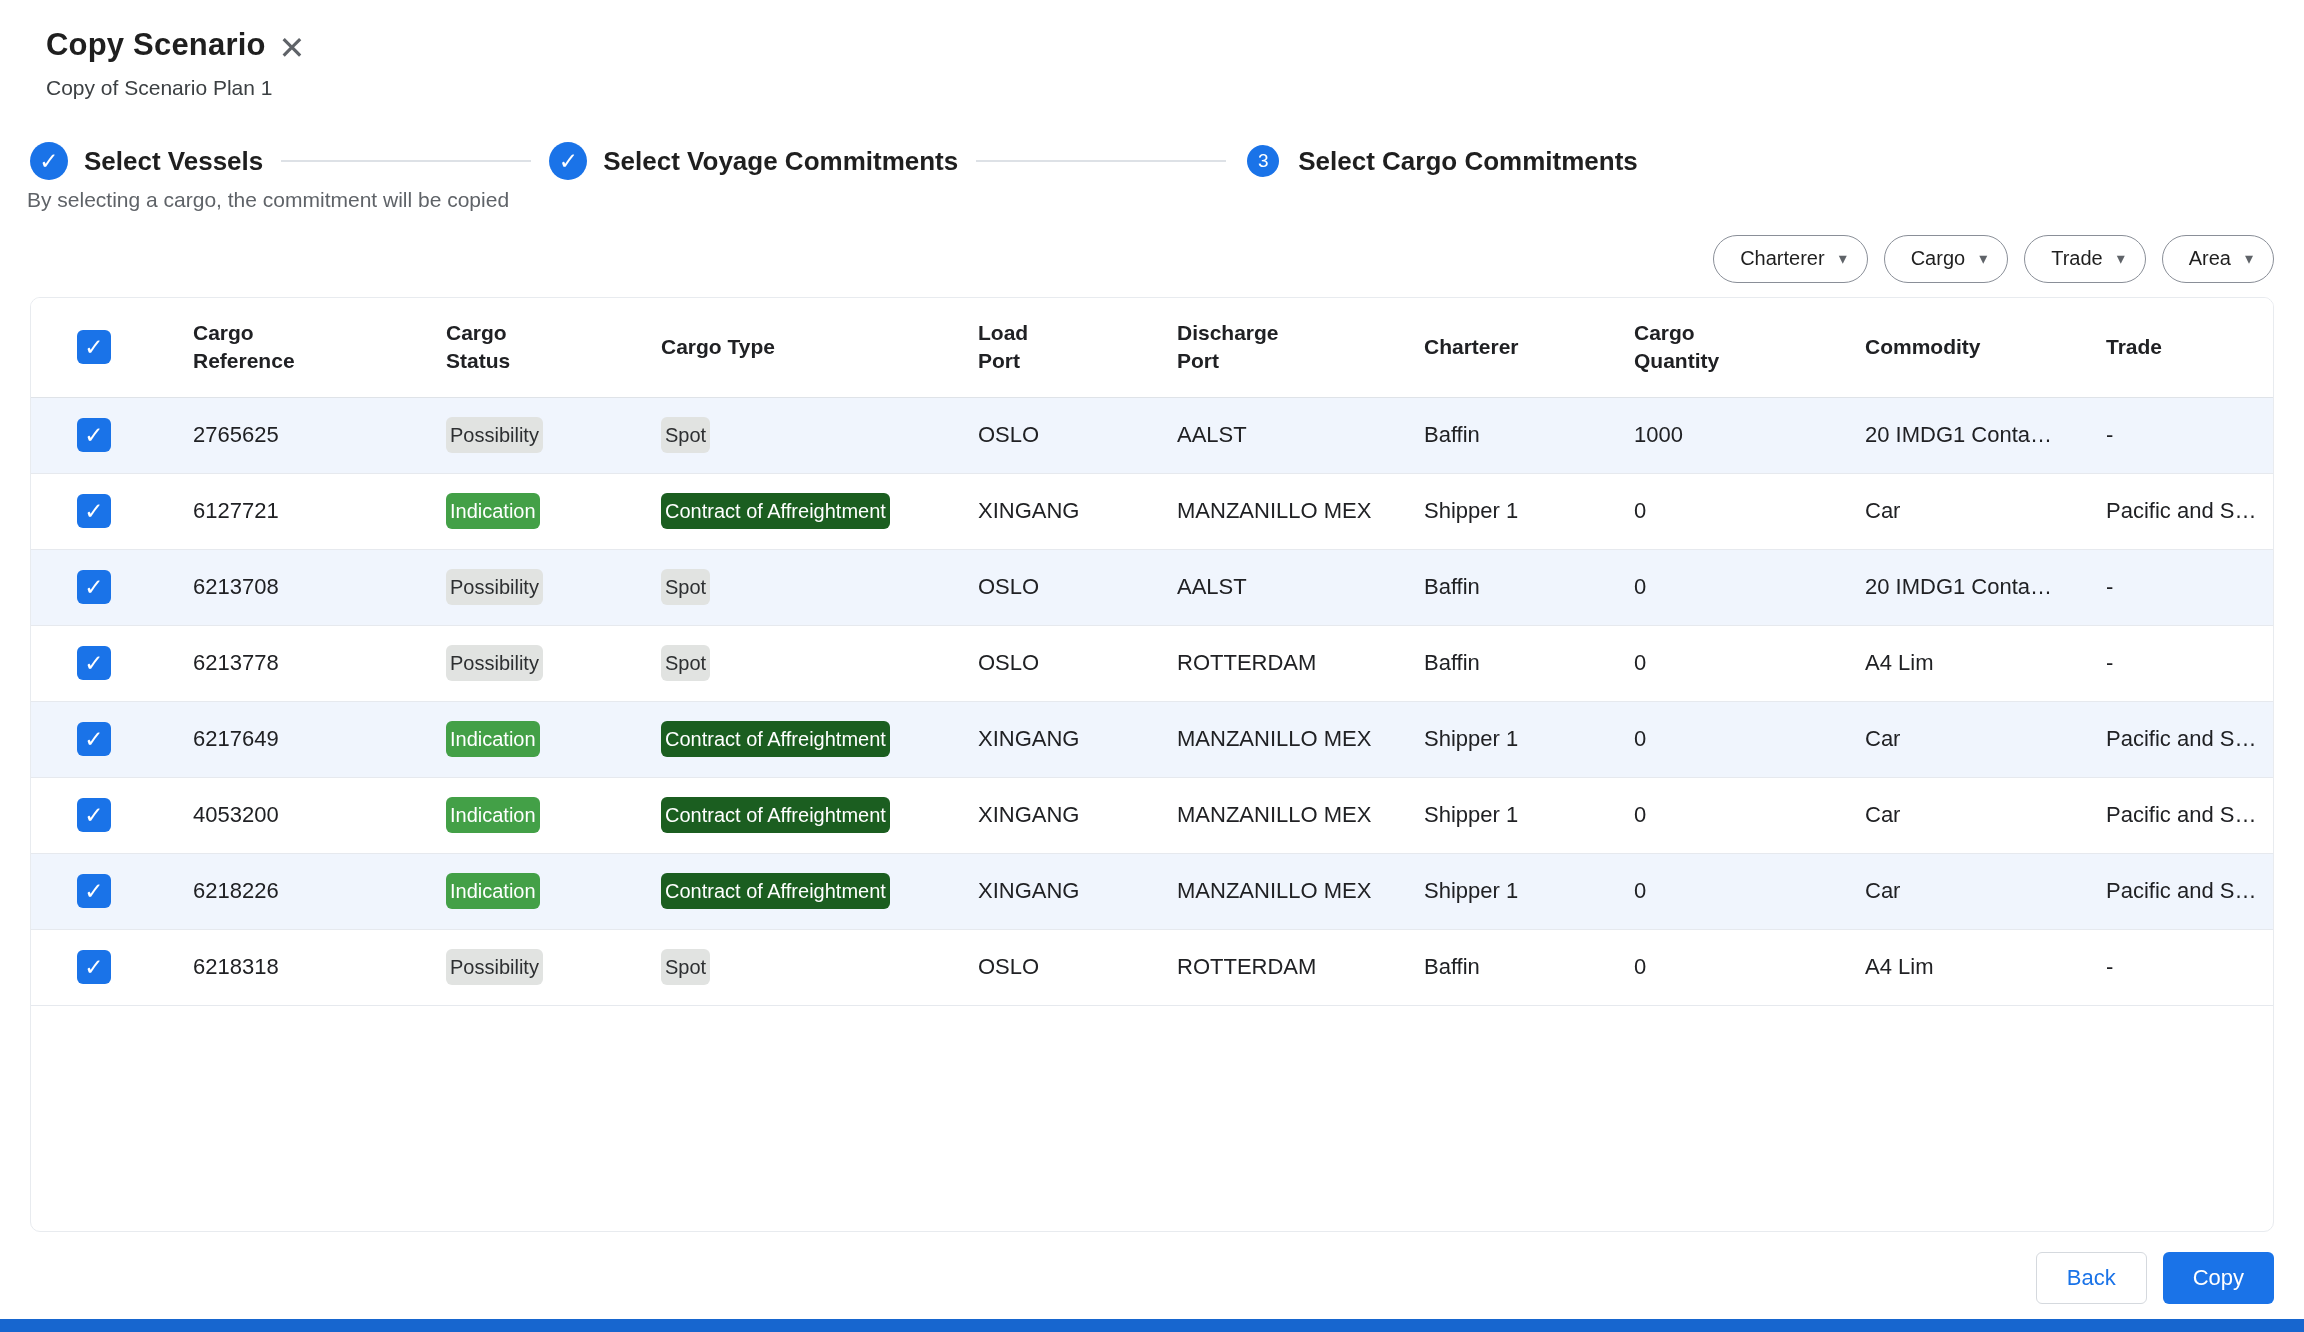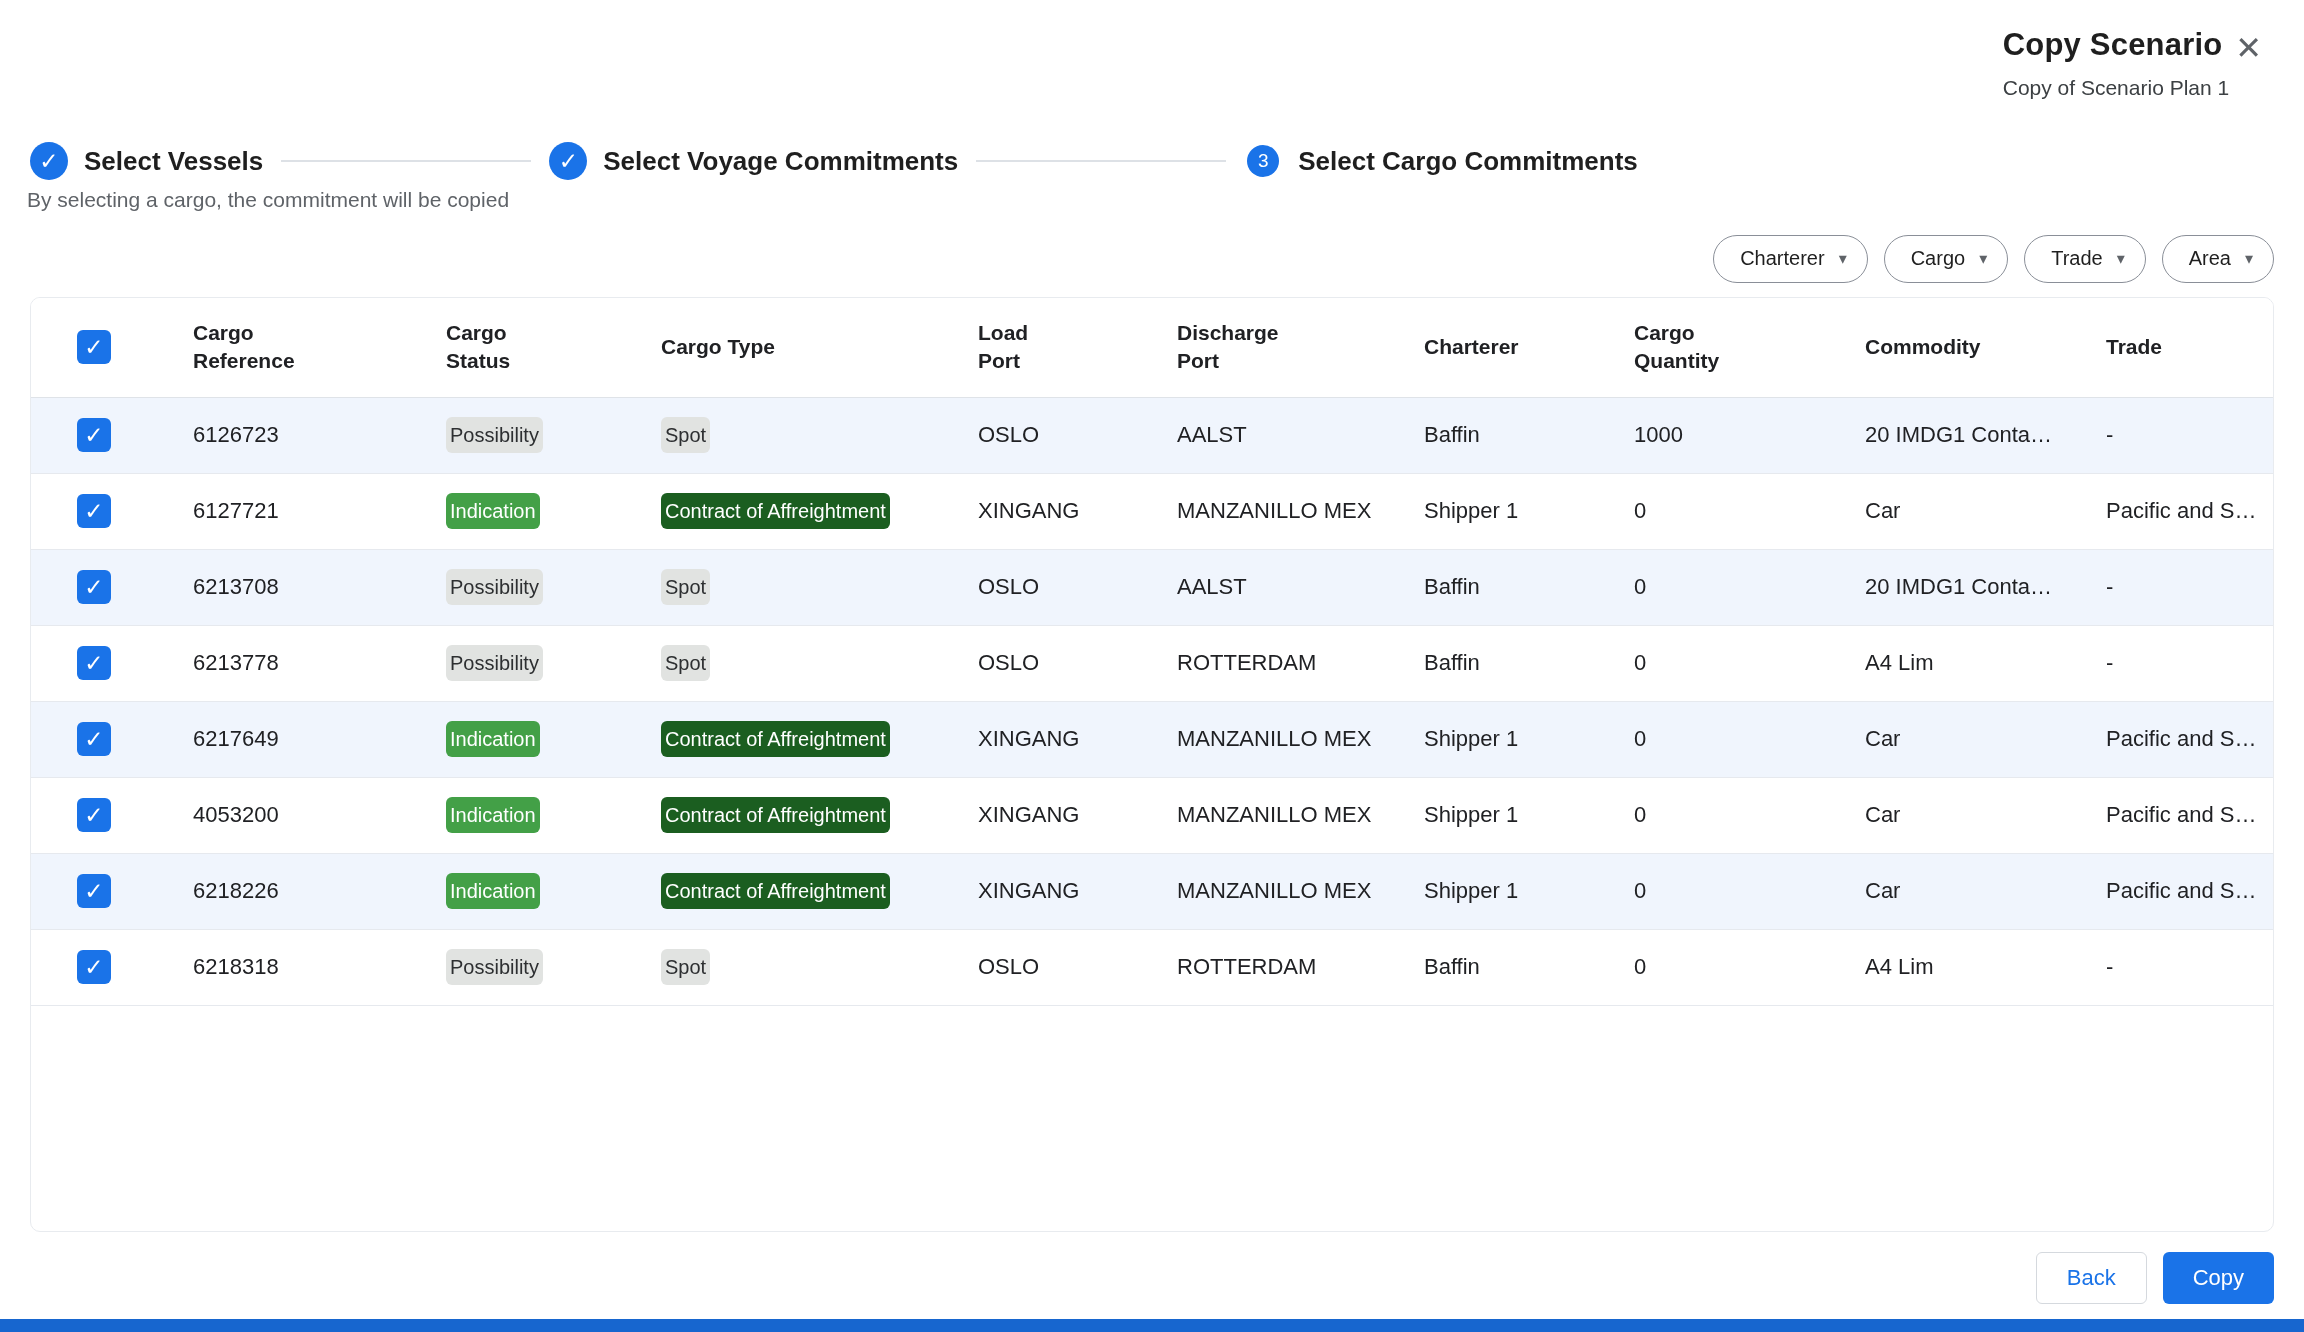--- a/index.html
+++ b/index.html
@@ -6,21 +6,21 @@
   html, body { width: 2304px; height: 1332px; }
   body {
     font-family: "Liberation Sans", "DejaVu Sans", sans-serif;
     background: #ffffff;
     color: var(--text, #202124);
     position: relative;
     overflow: hidden;
   }
 
   
-  .modal-header { display: flex; justify-content: flex-end; align-items: flex-start; padding: 26px 36px 0 32px; }
+  .modal-header { display: flex; justify-content: flex-start; align-items: flex-start; padding: 26px 36px 0 46px; }
   .title { font-size: 31px; font-weight: 600; color: #1f1f1f; line-height: 1.2; letter-spacing: 0.2px; }
   .subtitle { font-size: 21px; color: #3c4043; margin-top: 12px; line-height: 1.2; }
   .close-btn { background: none; border: none; cursor: pointer; padding: 6px; line-height: 1; }
   .close-btn span { font-size: 32px; color: #5f6368; }
 
   
   .stepper { display: flex; align-items: center; padding: 0 30px; margin-top: 42px; }
   .step { display: flex; align-items: center; gap: 16px; }
   .step-circle {
     width: 38px; height: 38px; border-radius: 50%;
@@ -154,21 +154,21 @@
         <div class="cell">Cargo
 Quantity</div>
         <div class="cell">Commodity</div>
         <div class="cell">Trade</div>
       </div>
     <div class="tbody">
         <div class="row alt">
        <div class="cell">
             <span class="checkbox">✓</span>
           </div>
-       <div class="cell">6126723</div>
+       <div class="cell">2765625</div>
        <div class="cell"><span class="badge gray">Possibility</span></div>
        <div class="cell"><span class="badge gray">Spot</span></div>
        <div class="cell">OSLO</div>
        <div class="cell">AALST</div>
        <div class="cell">Baffin</div>
        <div class="cell">1000</div>
        <div class="cell">20 IMDG1 Conta…</div>
        <div class="cell">-</div>
      </div>
         <div class="row ">

